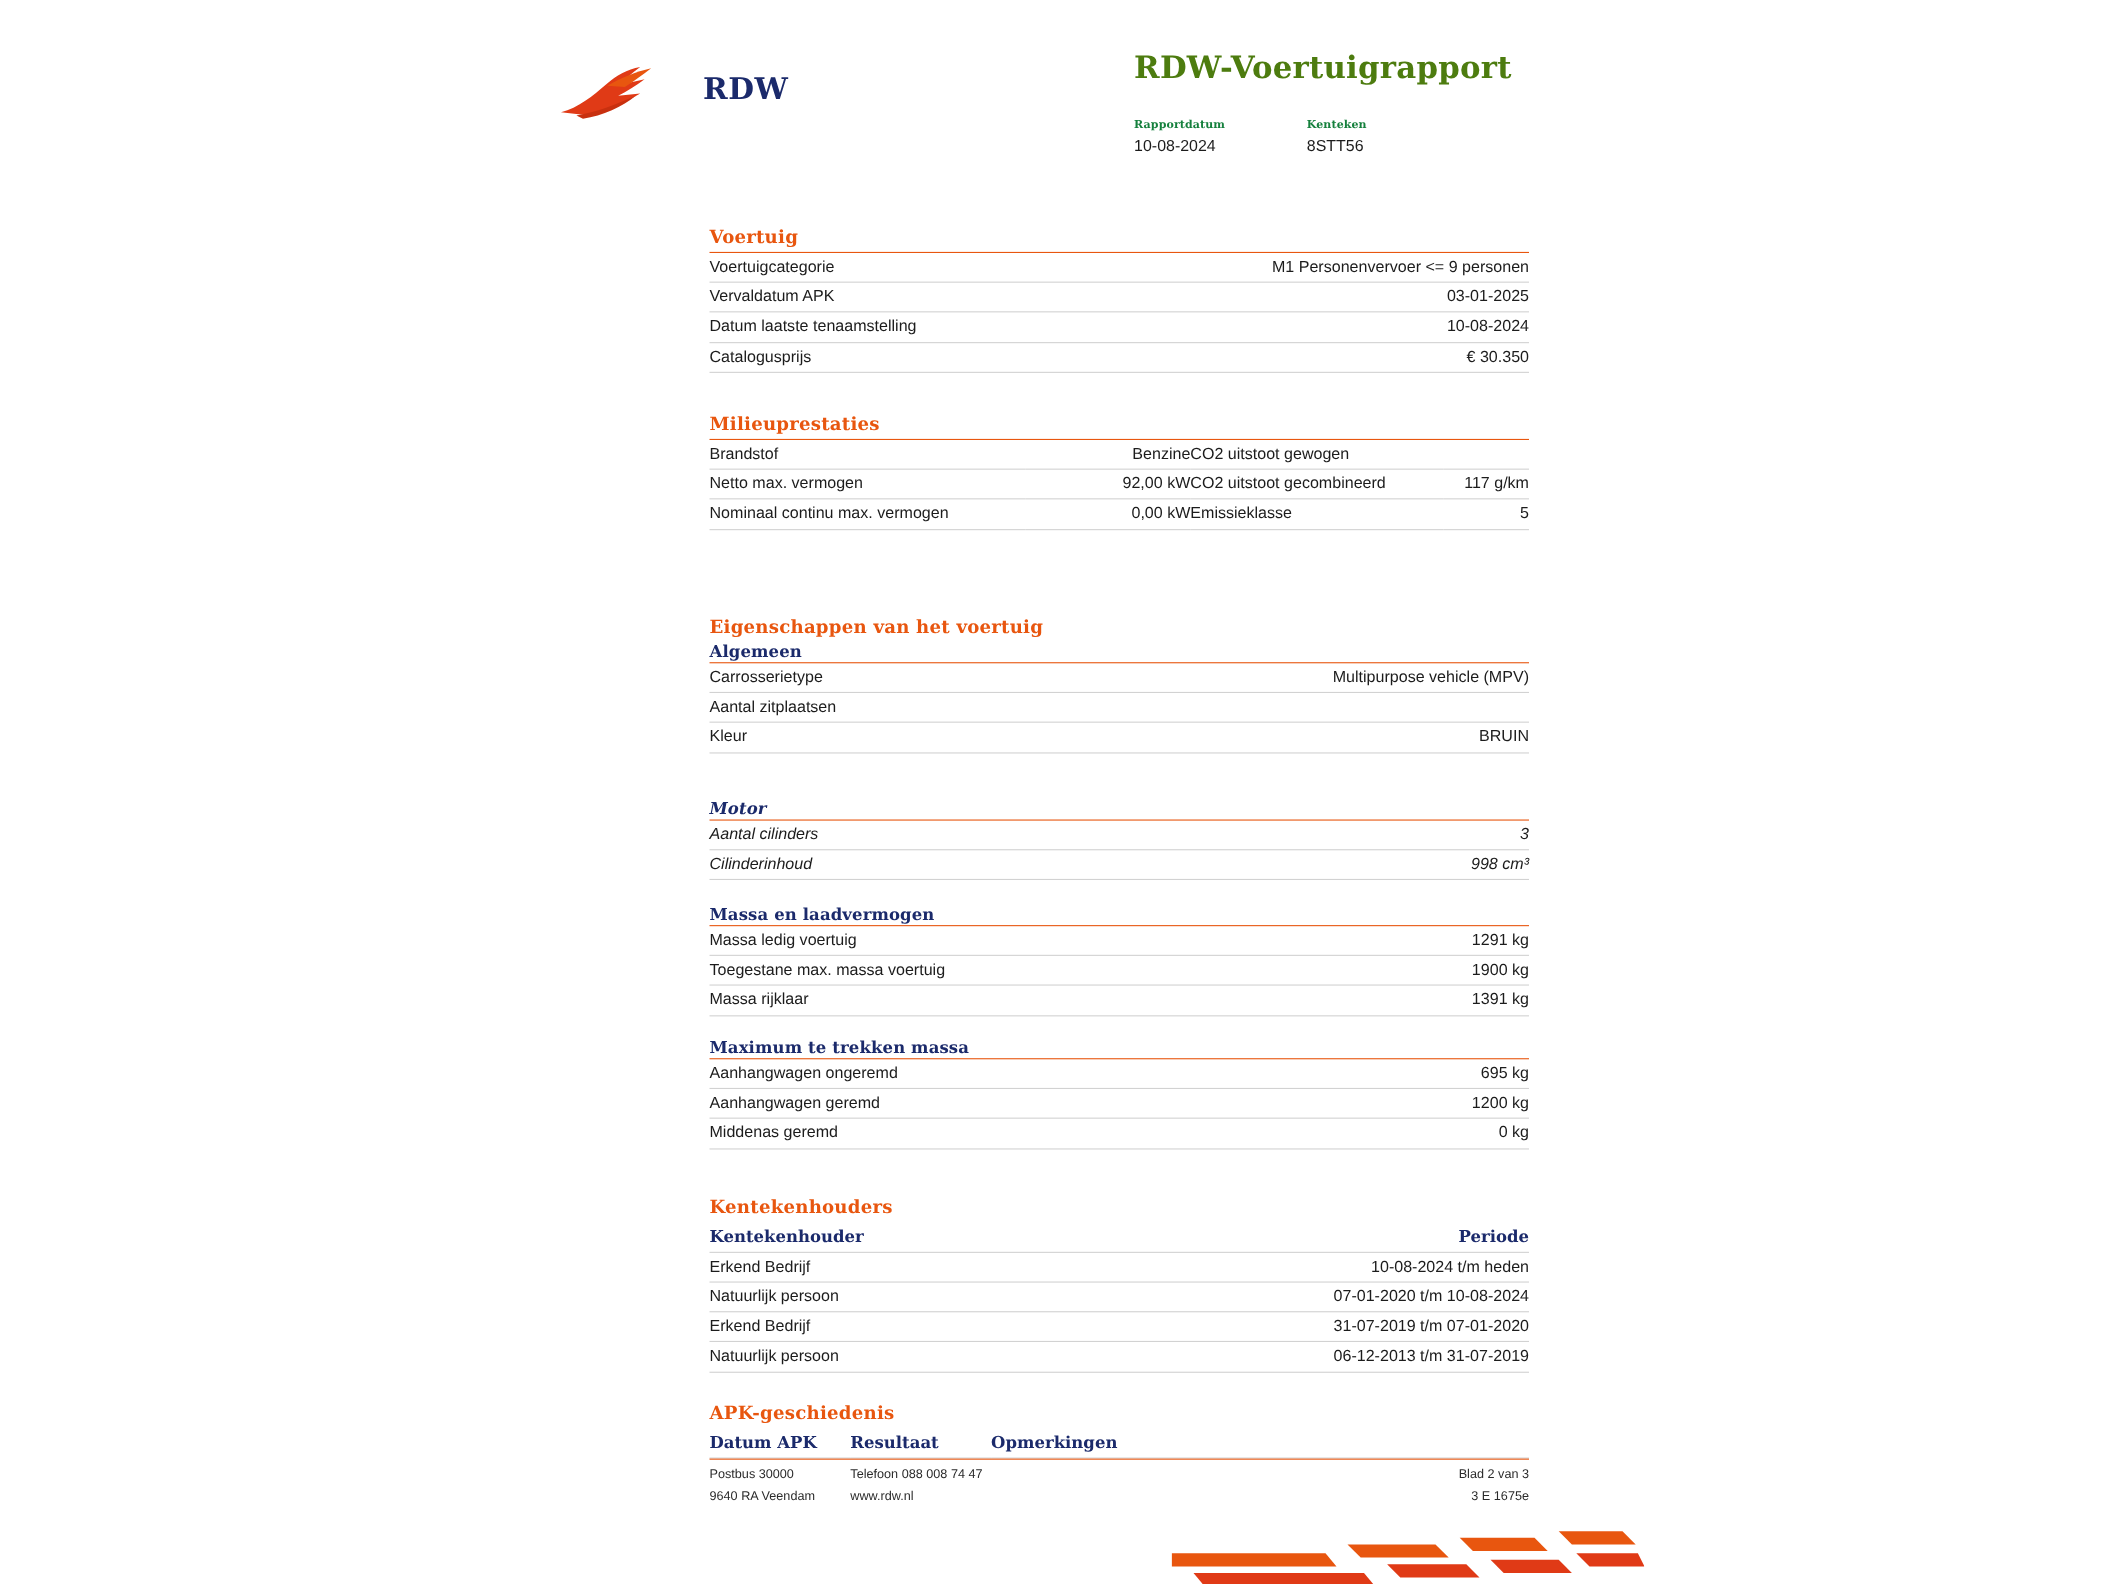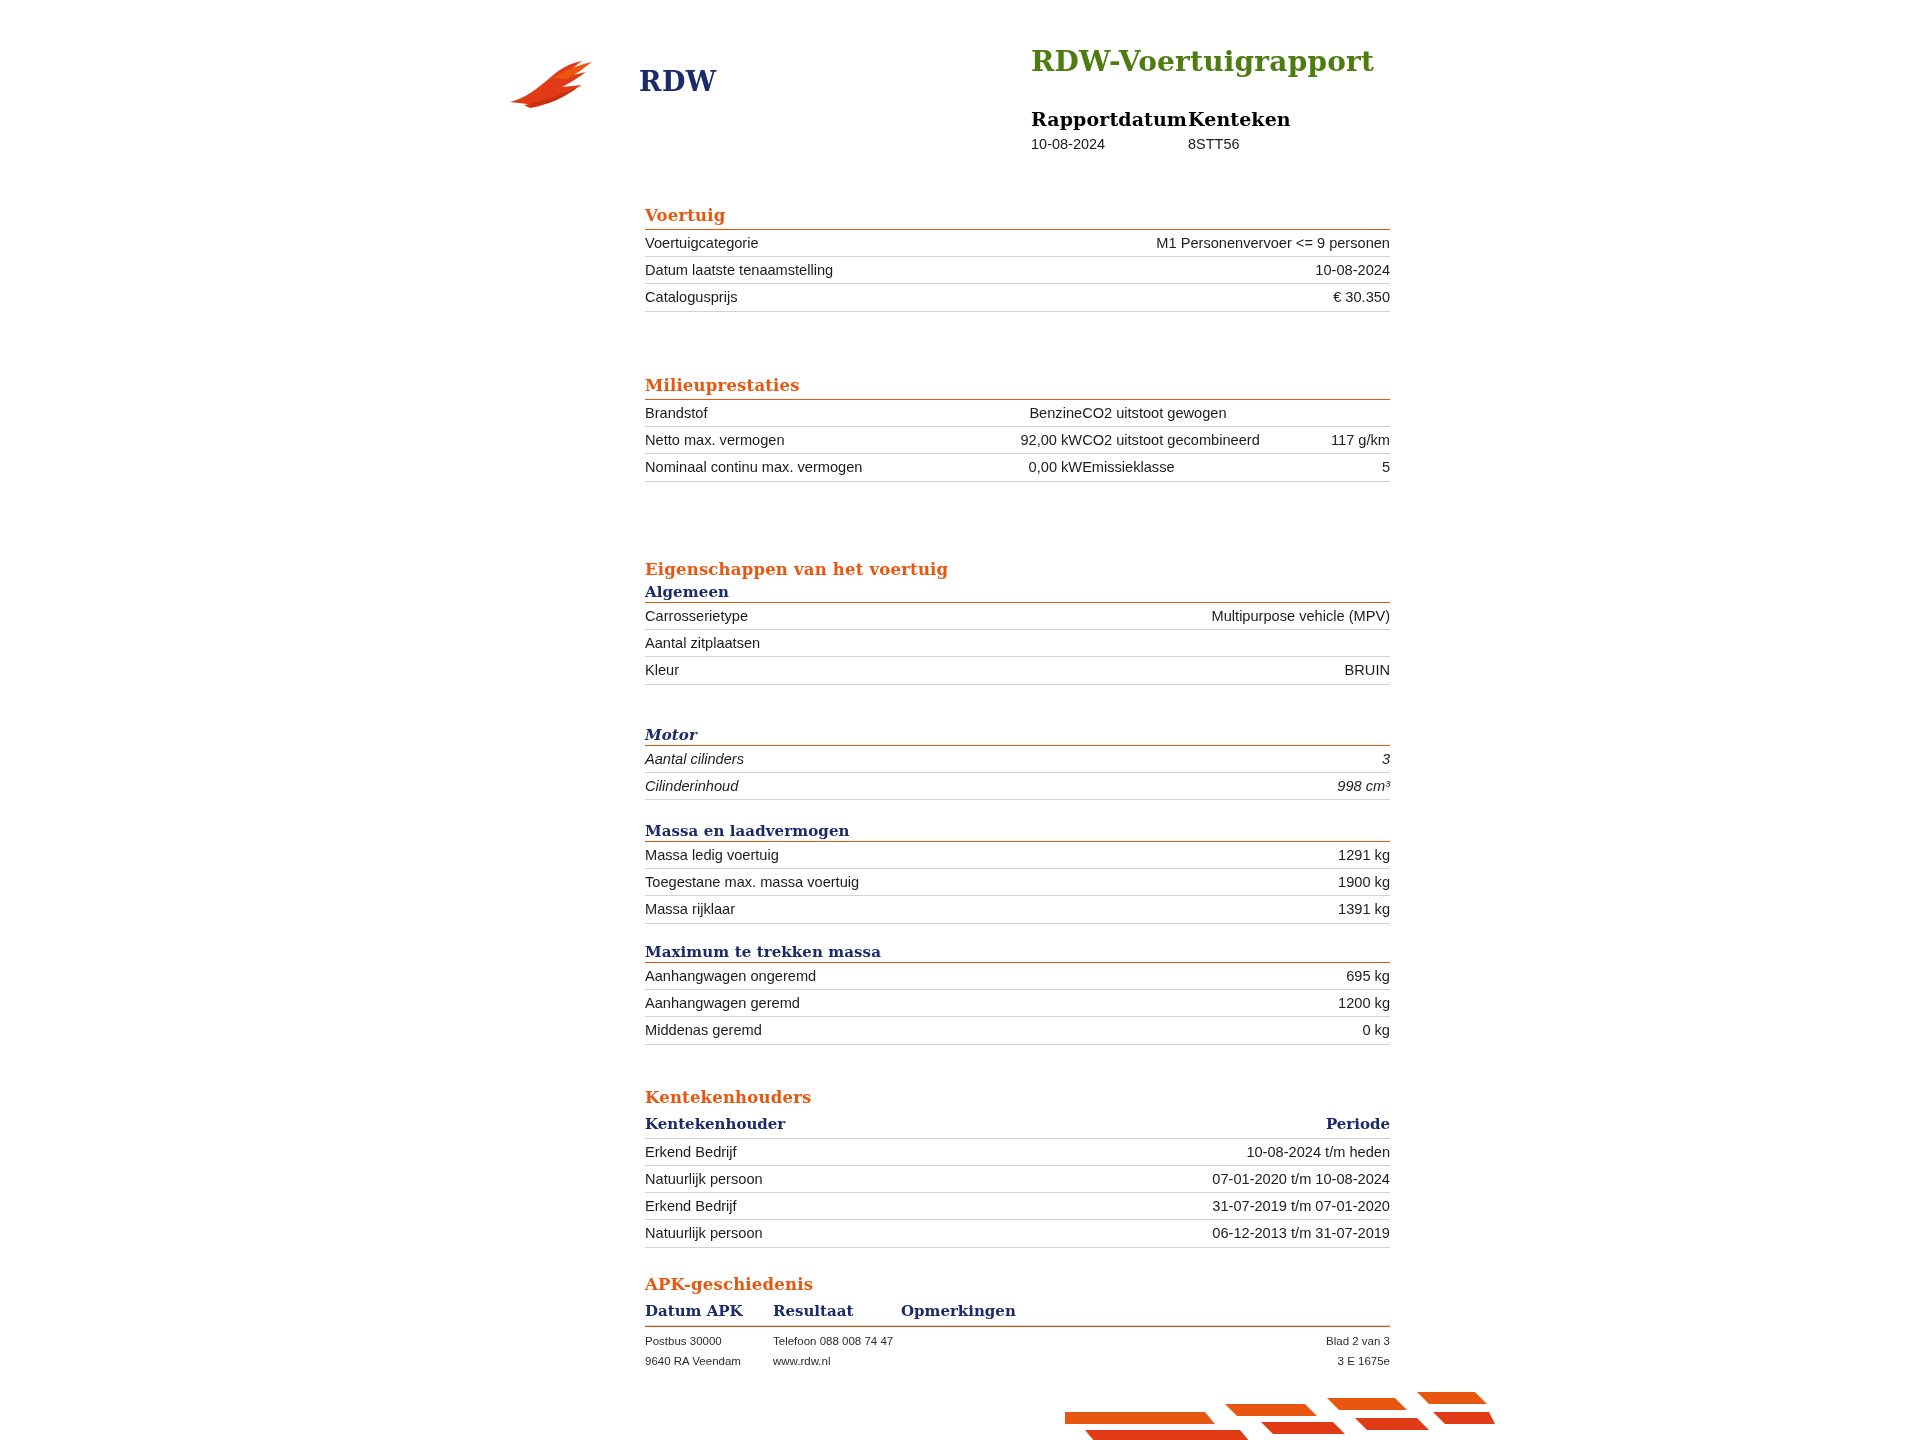--- a/index.html
+++ b/index.html
@@ -66,23 +66,23 @@
     width: 420px;
   }
   .meta-col {
     display: inline-block;
     vertical-align: top;
   }
   .meta-col.c1 { width: 157px; }
   .meta-col.c2 { width: 200px; }
   .meta-label {
     font-family: "DejaVu Serif", serif;
-    font-size: 19px;
-    font-weight: 700;
-    color: #000000;
+    font-size: 10px;
+    font-weight: 700;
+    color: #15803d;
     letter-spacing: 0.1px;
   }
   .meta-value {
     font-size: 14.5px;
     color: #1c1c1c;
     margin-top: 6px;
   }
 
   
   .section {
@@ -196,20 +196,24 @@
   </div>
 
   <div class="section" style="top:206px;">
     <div class="section-title">Voertuig</div>
     <hr class="rule-orange">
     <table class="kv two-col">
       <tbody>
           <tr>
         <td class="l">Voertuigcategorie</td>
         <td class="r">M1 Personenvervoer &lt;= 9 personen</td>
+      </tr>
+      <tr>
+        <td class="l">Vervaldatum APK</td>
+        <td class="r">03-01-2025</td>
       </tr>
       <tr>
         <td class="l">Datum laatste tenaamstelling</td>
         <td class="r">10-08-2024</td>
       </tr>
       <tr>
         <td class="l">Catalogusprijs</td>
         <td class="r">€ 30.350</td>
       </tr>
     </tbody>

